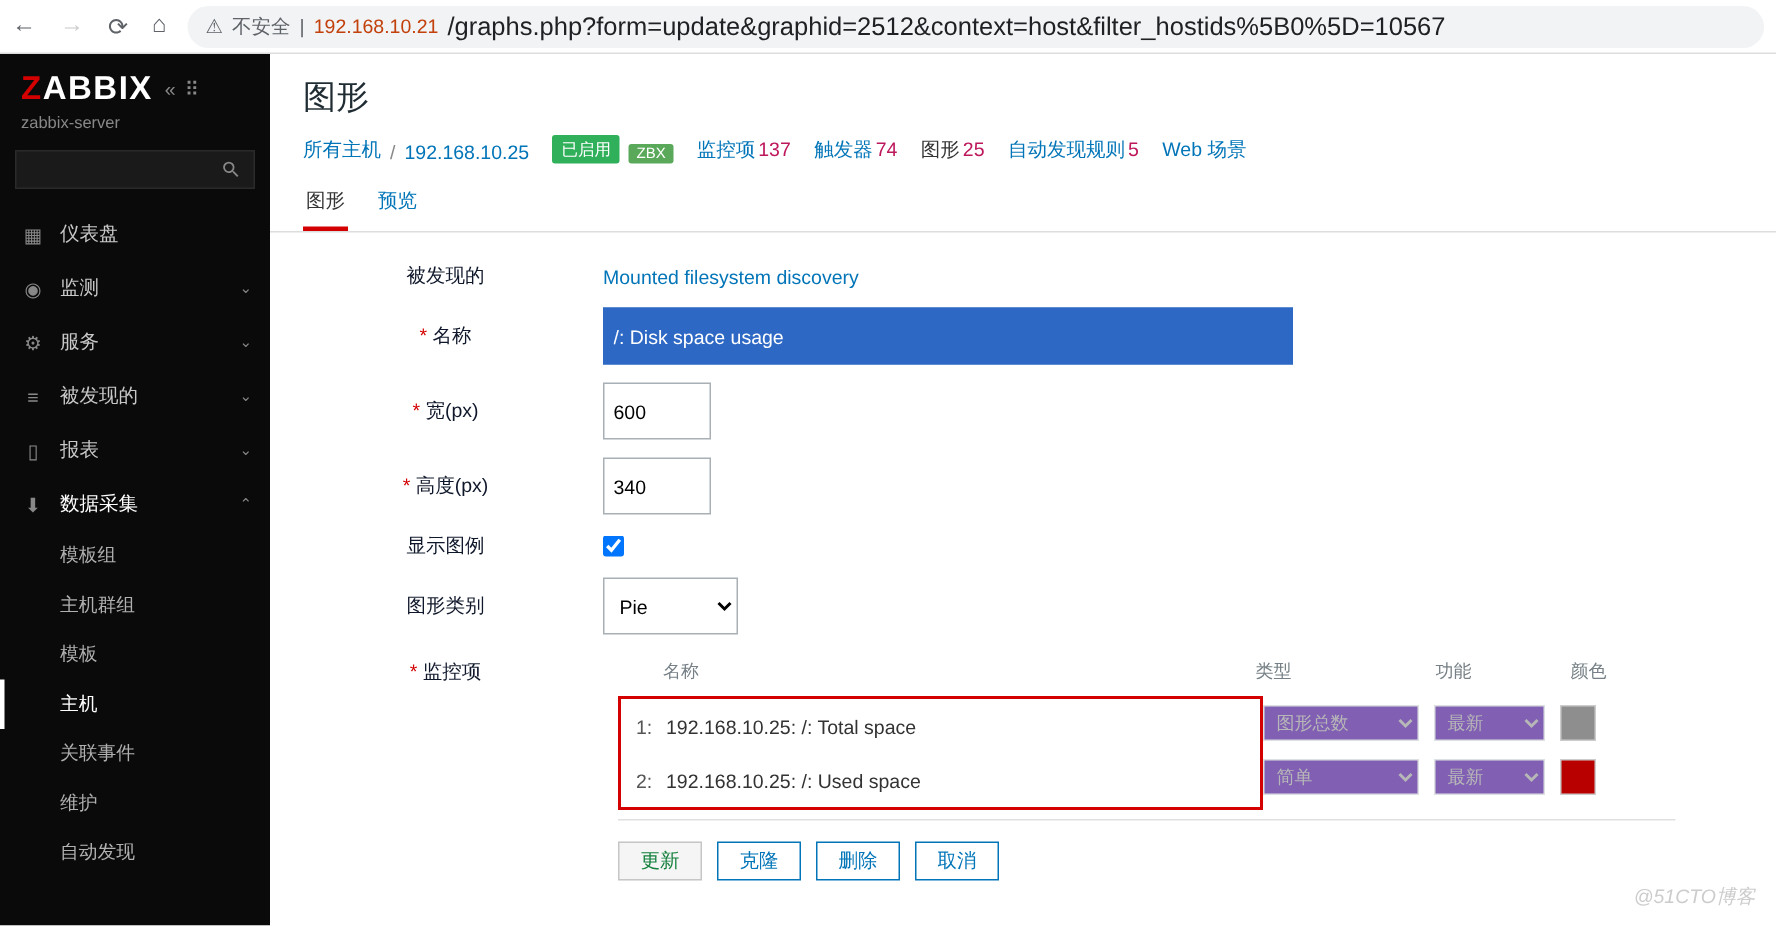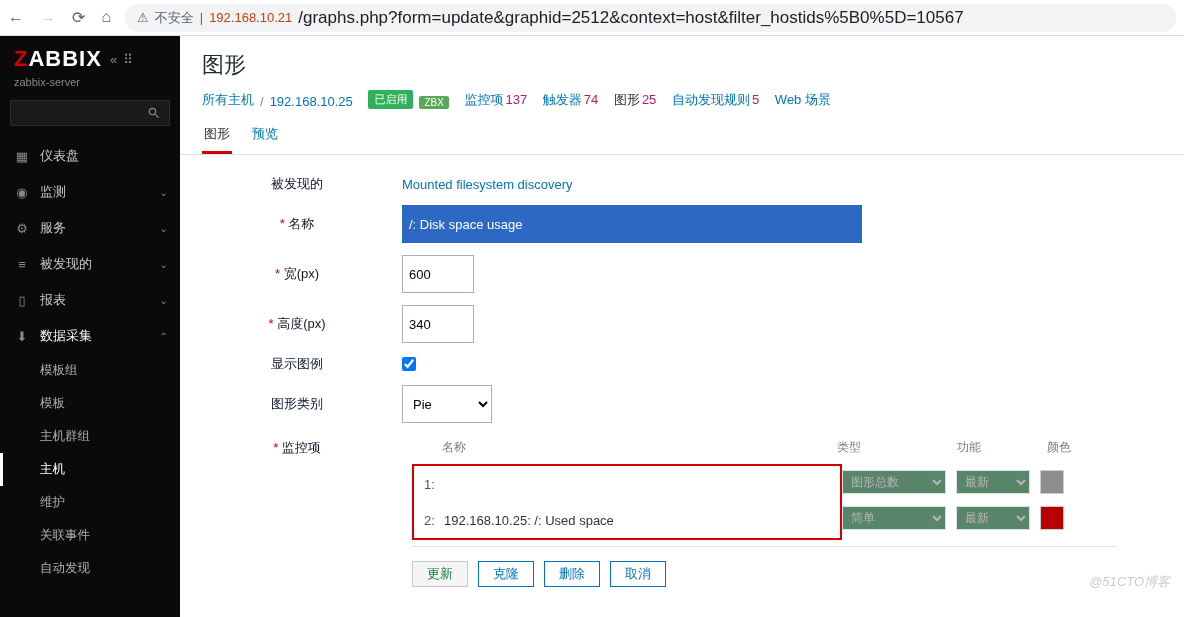--- a/index.html
+++ b/index.html
@@ -67,33 +67,33 @@
   .col-idx { width: 30px; }
   .col-name { width: 395px; }
   .col-type { width: 120px; }
   .col-fn { width: 90px; }
   .col-color { width: 50px; }
   .red-box-outer { border: 2px solid #d40000; width: 430px; }
   .grid-body-wrap { display: flex; align-items: stretch; }
   .item-row { display: flex; align-items: center; height: 36px; font-size: 13px; }
   .item-row .col-idx { color: #555; padding-left: 10px; }
   .item-row .col-name { color: #333; }
-  .disabled-sel { border: 1px solid #cfd3d6; background: #14532d; color: #999; height: 24px; width: 104px; font-size: 12px; padding: 0 4px; }
+  .disabled-sel { border: 1px solid #cfd3d6; background: #4c1d95; color: #999; height: 24px; width: 104px; font-size: 12px; padding: 0 4px; }
   .fn-sel { width: 74px; }
   .swatch { width: 24px; height: 24px; border: 1px solid #ccc; }
   .swatch.grey { background: #8e8e8e; }
   .swatch.red { background: #b80000; }
   .right-cols { flex: 1; padding-left: 0; }
   .right-row { display: flex; align-items: center; height: 36px; gap: 10px; }
 
   .btn-row { margin-top: 14px; margin-left: 210px; display: flex; gap: 10px; }
   .btn { height: 26px; padding: 0 14px; font-size: 13px; border: 1px solid #0275b8; background: #fff; color: #0275b8; cursor: pointer; }
   .btn.disabled { border-color: #c6c6c6; color: #15803d; background: #f5f5f5; cursor: default; }
 
-  .watermark { position: absolute; right: 14px; bottom: 26px; color: #ccc; font-size: 13px; font-style: italic; }
+  .watermark { position: absolute; right: 14px; bottom: 10px; color: #ccc; font-size: 13px; font-style: italic; }
 </style>
 </head>
 <body>
 
 <div class="browser-bar">
   <div class="nav-icons">
     <span>←</span>
     <span style="color:#ccc">→</span>
     <span>⟳</span>
     <span>⌂</span>
@@ -149,25 +149,25 @@
       <span class="mi-icon">▯</span>
       <span>报表</span>
       <span class="chev">⌄</span>
     </div>
     <div class="menu-item active">
       <span class="mi-icon">⬇</span>
       <span>数据采集</span>
       <span class="chev">⌃</span>
     </div>
     <div class="sub-item">模板组</div>
+    <div class="sub-item">主机群组</div>
     <div class="sub-item">模板</div>
-    <div class="sub-item">主机群组</div>
     <div class="sub-item active">主机</div>
+    <div class="sub-item">关联事件</div>
     <div class="sub-item">维护</div>
-    <div class="sub-item">关联事件</div>
     <div class="sub-item">自动发现</div>
   </div>
 
   <div class="main">
     <div class="page-title">图形</div>
 
     <div class="breadcrumb">
       <a href="#">所有主机</a>
       <span class="bc-sep">/</span>
       <a href="#">192.168.10.25</a>
@@ -226,20 +226,21 @@
             <div class="col-idx"></div>
             <div class="col-name">名称</div>
             <div class="col-type">类型</div>
             <div class="col-fn">功能</div>
             <div class="col-color">颜色</div>
           </div>
           <div class="grid-body-wrap">
             <div class="red-box-outer">
               <div class="item-row">
                 <div class="col-idx">1:</div>
+                <div class="col-name">192.168.10.25: /: Total space</div>
               </div>
               <div class="item-row">
                 <div class="col-idx">2:</div>
                 <div class="col-name">192.168.10.25: /: Used space</div>
               </div>
             </div>
             <div class="right-cols">
               <div class="right-row">
                 <select class="disabled-sel" disabled=""><option>图形总数</option></select>
                 <select class="disabled-sel fn-sel" disabled=""><option>最新</option></select>

